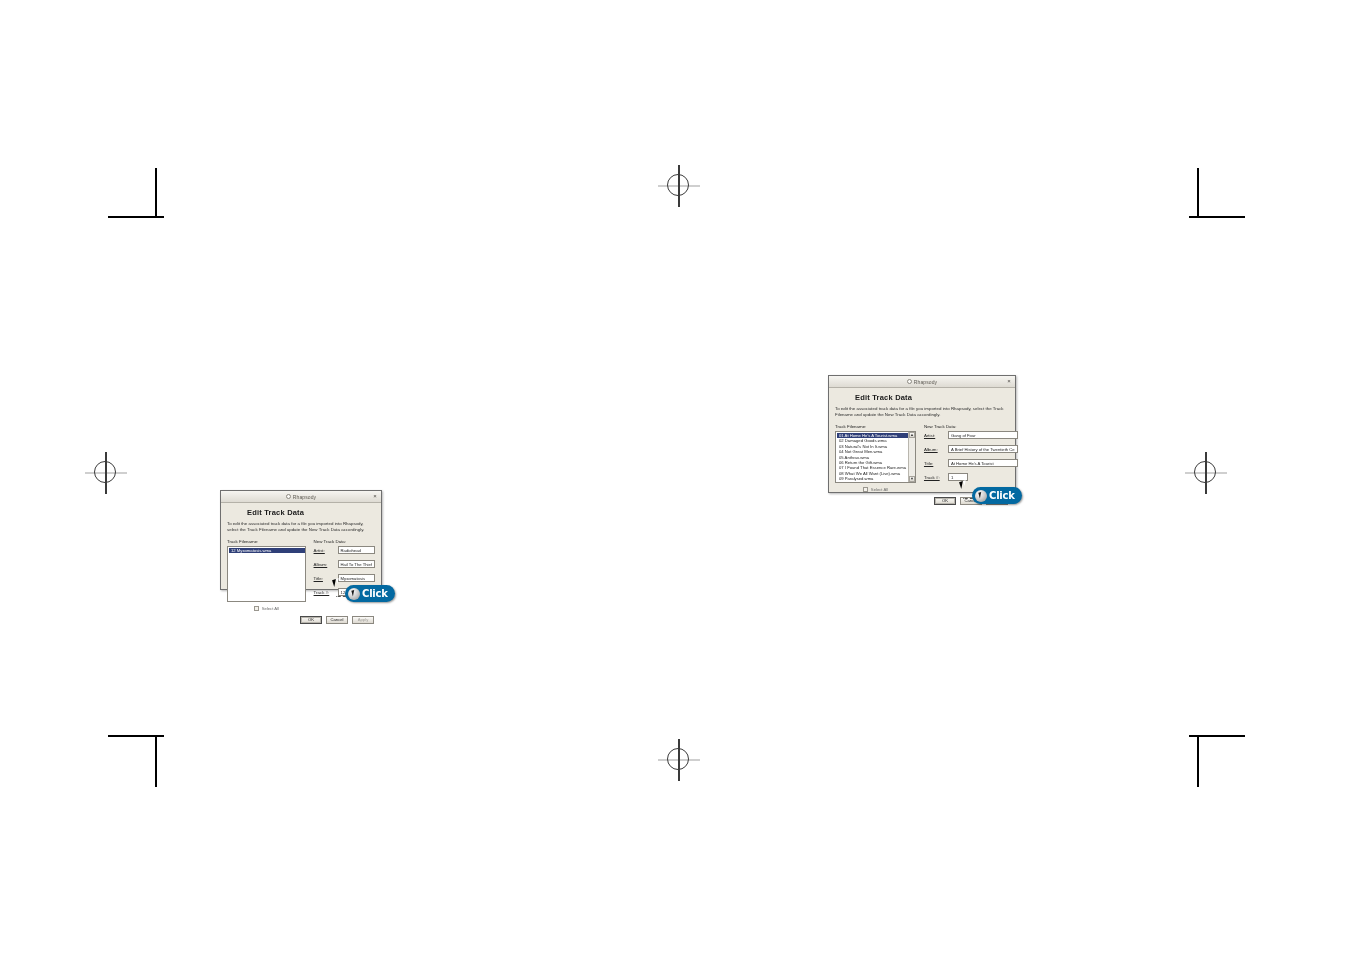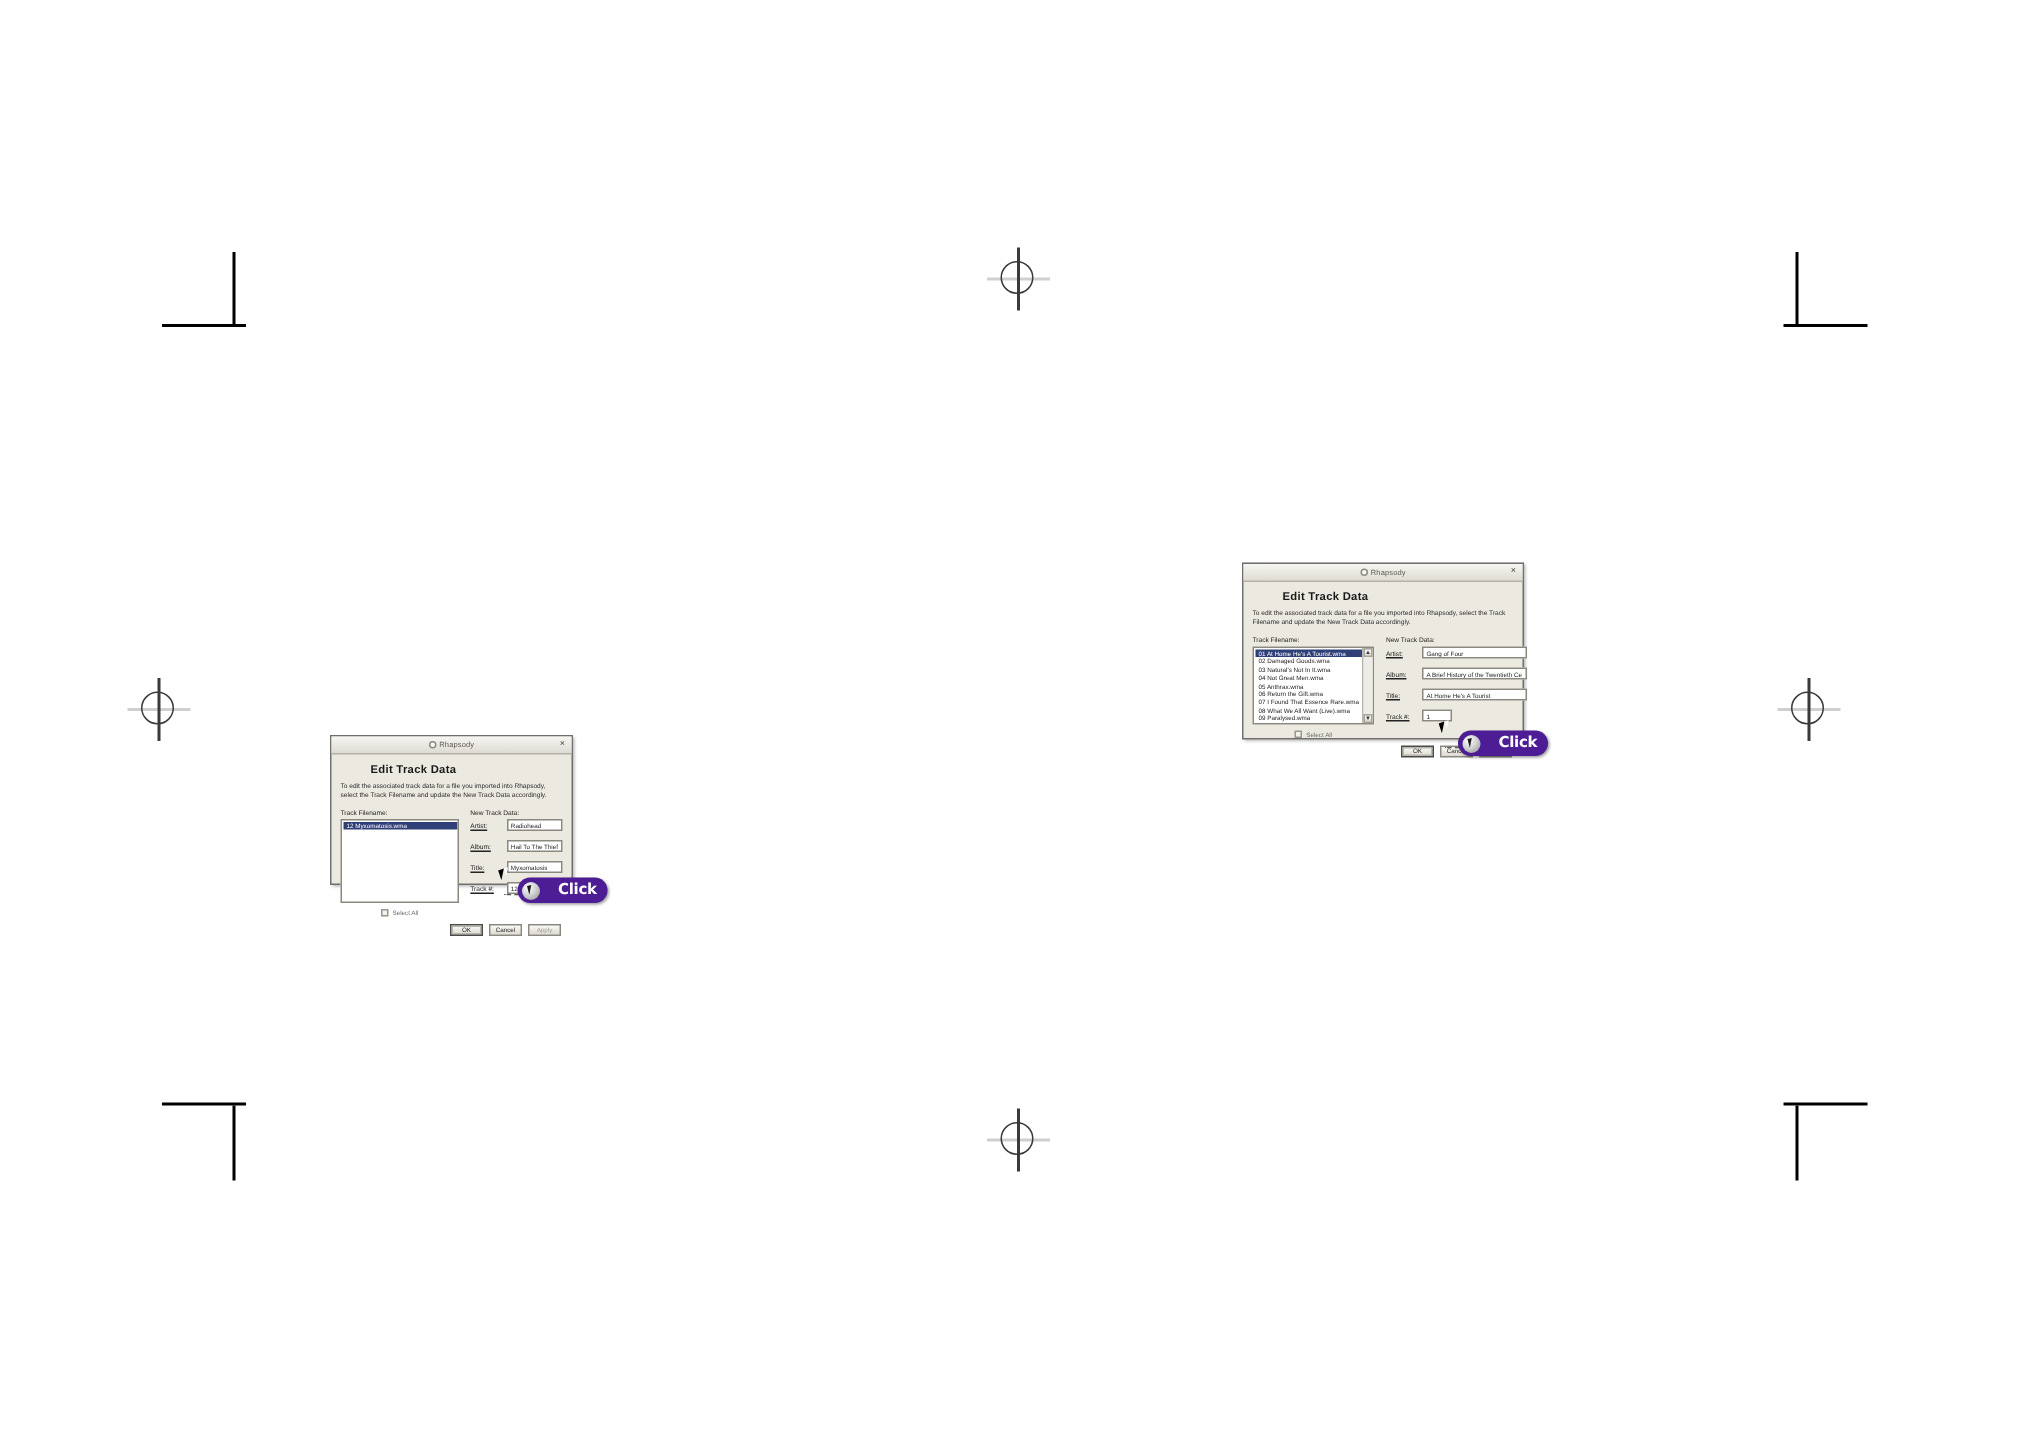--- a/index.html
+++ b/index.html
@@ -262,25 +262,25 @@
   .click-leader {
     position: absolute;
     border-bottom: 1px dashed #555;
     border-right: 1px dashed #555;
     border-bottom-right-radius: 8px;
     height: 10px;
   }
   .click-badge {
     position: absolute;
     height: 17px;
-    background: #4c1d95;
+    background: #0369a1;
     border-radius: 9px;
     display: flex;
     align-items: center;
-    gap: 12px;
+    gap: 2px;
     padding: 0 7px 0 3px;
     box-shadow: 1px 1px 2px rgba(0,0,0,0.4);
   }
   .click-badge .mouse {
     width: 12px; height: 12px;
     border-radius: 50%;
     background: radial-gradient(circle at 35% 30%, #ffffff 0%, #d2d2d2 45%, #8f8f8f 100%);
     position: relative;
     flex: none;
   }

